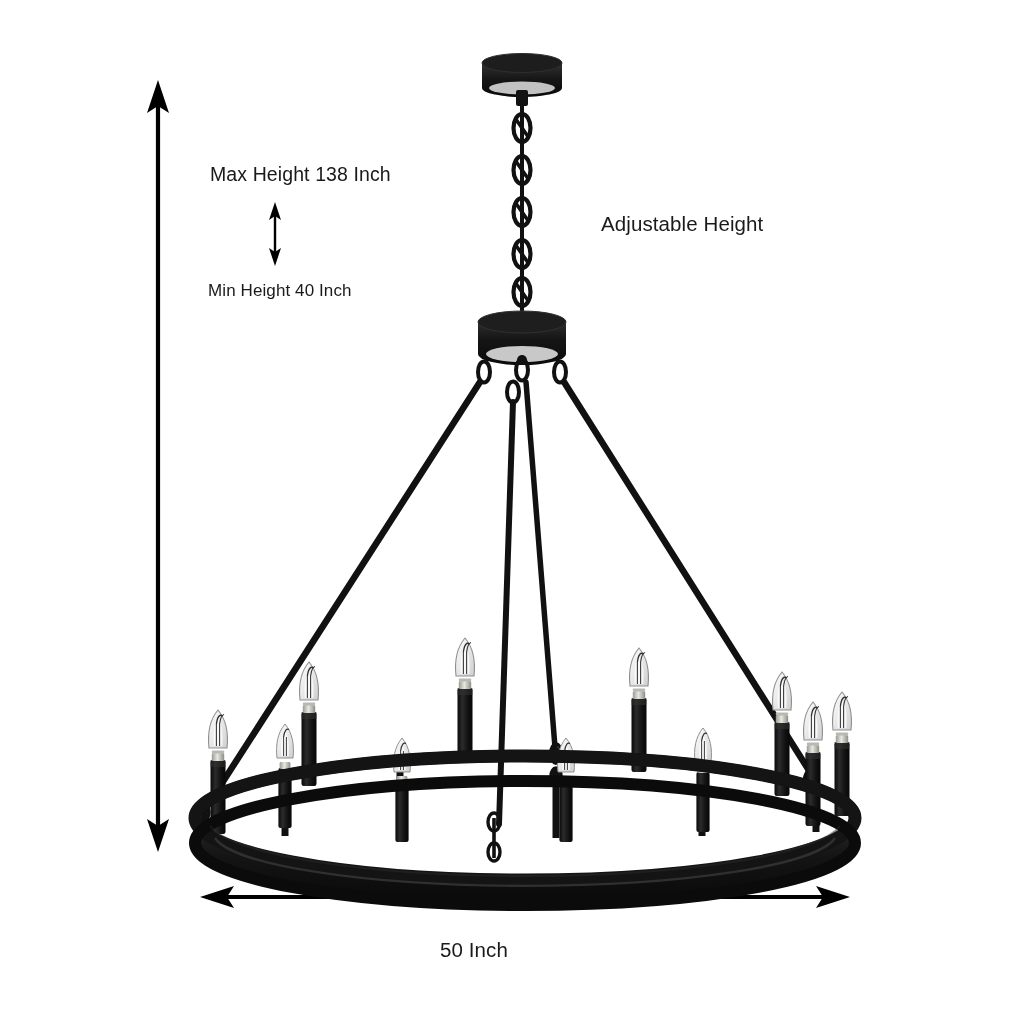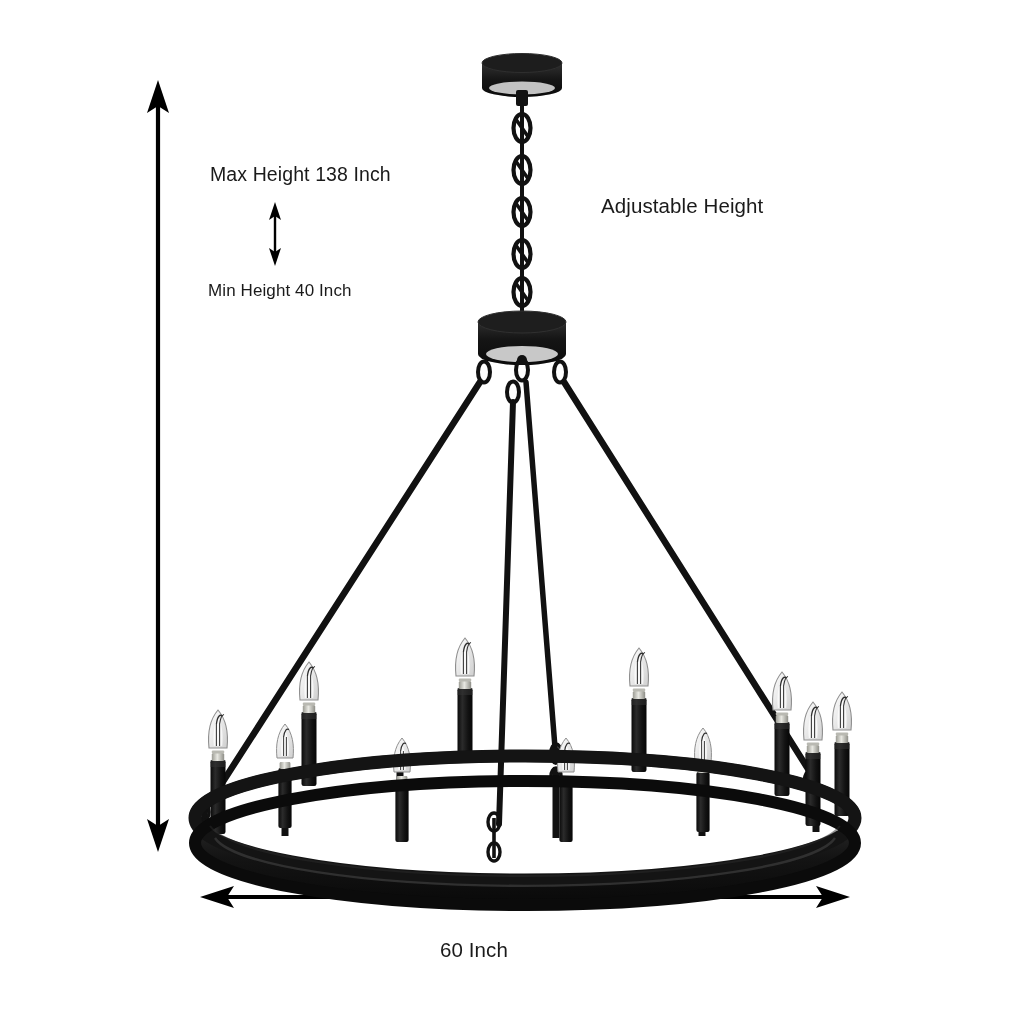--- a/index.html
+++ b/index.html
@@ -38,21 +38,21 @@
     top: 163px;
     font-size: 19.5px;
   }
   #label-min-height {
     left: 198px;
     top: 281px;
     font-size: 17px;
   }
   #label-adjustable-height {
     left: 591px;
-    top: 194px;
+    top: 212px;
     font-size: 20.5px;
   }
   #label-width {
     left: 430px;
     top: 938px;
     font-size: 20.5px;
   }
 </style>
 </head>
 <body>
@@ -249,15 +249,15 @@
     </g>
 
   </svg>
 
   <div class="anno-text" id="label-max-height">Max Height 138 Inch</div>
 
   <div class="anno-text" id="label-min-height">Min Height 40 Inch</div>
 
   <div class="anno-text" id="label-adjustable-height">Adjustable Height</div>
 
-  <div class="anno-text" id="label-width">60 Inch</div>
+  <div class="anno-text" id="label-width">50 Inch</div>
 
 </div>
 
 </body></html>

